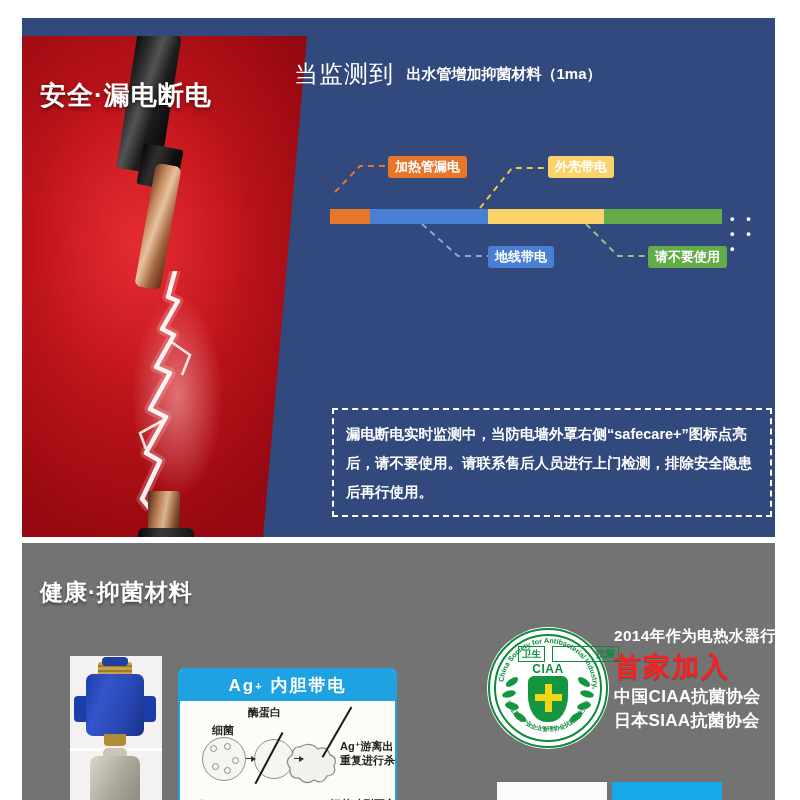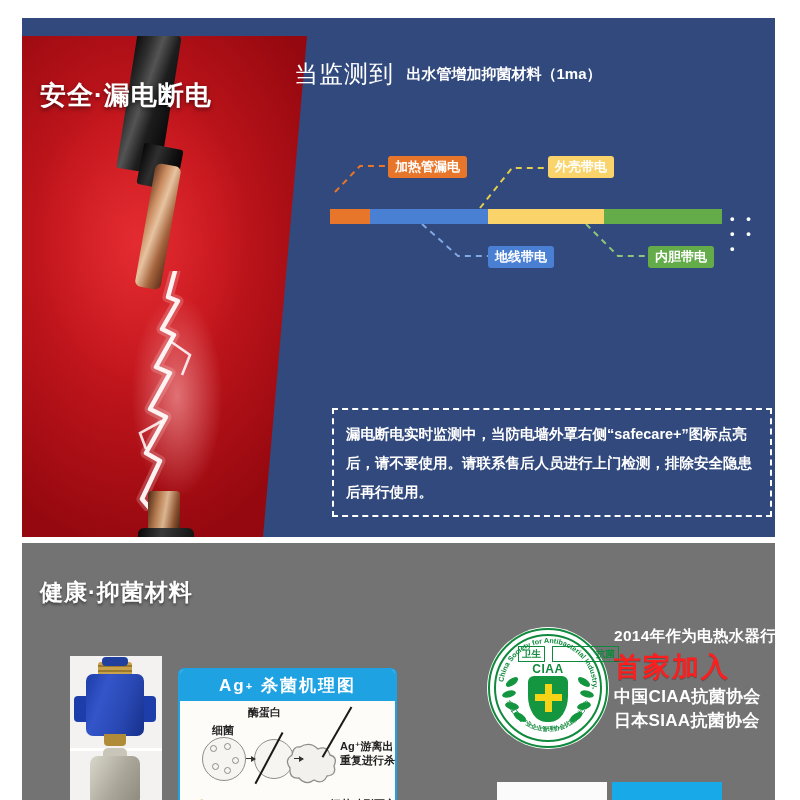--- a/index.html
+++ b/index.html
@@ -172,21 +172,21 @@
           <i style="background: rgb(232, 118, 42); width: 40px;"></i>
           <i style="background: rgb(74, 128, 212); width: 118px;"></i>
           <i style="background: rgb(250, 212, 106); width: 116px;"></i>
           <i style="background: rgb(100, 171, 74); width: 118px;"></i>
         </div>
       <div id="dots">• • • • •</div>
 
       <div class="tagbox" id="tag0" style="left: 58px; top: 28px; background: rgb(232, 118, 42); color: rgb(255, 255, 255);">加热管漏电</div>
       <div class="tagbox" id="tag1" style="left: 218px; top: 28px; background: rgb(250, 212, 106); color: rgb(255, 255, 255);">外壳带电</div>
       <div class="tagbox" id="tag2" style="left: 158px; top: 118px; background: rgb(74, 128, 212); color: rgb(255, 255, 255);">地线带电</div>
-      <div class="tagbox" id="tag3" style="left: 318px; top: 118px; background: rgb(100, 171, 74); color: rgb(255, 255, 255);">内胆带电</div>
+      <div class="tagbox" id="tag3" style="left: 318px; top: 118px; background: rgb(100, 171, 74); color: rgb(255, 255, 255);">请不要使用</div>
     </div>
 
 
     <div id="note">漏电断电实时监测中，当防电墙外罩右侧“safecare+”图标点亮后，请不要使用。请联系售后人员进行上门检测，排除安全隐患后再行使用。</div>
   </section>
 
   <section id="sec-health">
     <h2 class="hdr-health">健康·抑菌材料</h2>
   </section>
 
@@ -198,21 +198,21 @@
     <div class="valve-wingR"></div>
     <div class="valve-body"></div>
     <div class="valve-nub"></div>
     <div class="photo-divider"></div>
     <div class="valve-grey2"></div>
     <div class="valve-grey"></div>
   </div>
 
   <div id="ag-card" style="left:178px;top:668px;">
     <div id="ag-head">
-      <span>Ag</span><sup>+</sup>&nbsp;<span>杀菌机理图</span>
+      <span>Ag</span><sup>+</sup>&nbsp;<span>内胆带电</span>
     </div>
     <div id="ag-body">
       <div class="ag-txt" style="left:8px;top:22px;">细菌</div>
       <div class="ag-txt" style="left:44px;top:4px;">酶蛋白</div>
       <div class="ag-txt" style="left:136px;top:38px;">Ag⁺游离出</div>
       <div class="ag-txt" style="left:136px;top:52px;">重复进行杀菌</div>
       <div class="ag-txt" style="left:126px;top:96px;">细菌破裂死亡</div>
 
       <div class="ag-cell" style="left:22px;top:36px;width:42px;height:42px;"></div>
       <div class="ag-cell" style="left:74px;top:38px;width:38px;height:38px;"></div>

